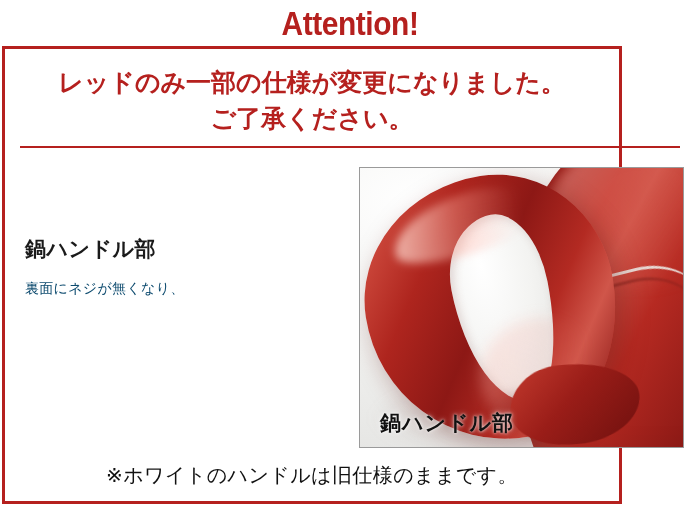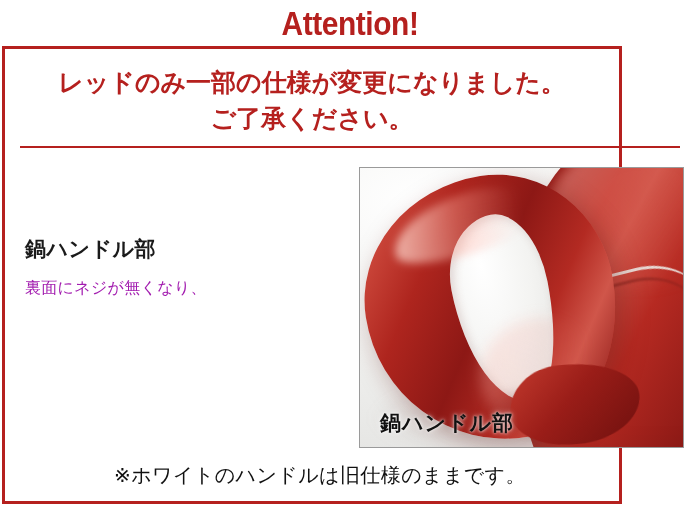--- a/index.html
+++ b/index.html
@@ -82,25 +82,25 @@
   .left-heading {
     font-size: 21px;
     font-weight: bold;
     color: #1a1a1a;
     line-height: 28px;
     letter-spacing: 0.5px;
     margin-bottom: 10px;
     font-family: "DejaVu Sans", "Liberation Sans", sans-serif;
   }
   .left-body {
-    font-size: 16px;
-    color: #a21caf;
+    font-size: 14px;
+    color: #0c4a6e;
     line-height: 32px;
     letter-spacing: 0.3px;
-    font-family: Liberation Mono, monospace;
+    font-family: Liberation Serif, serif;
   }
   .left-body span { display: block; }
 
   
   .photo {
     position: absolute;
     left: 354px;
     top: 118px;
     width: 325px;
     height: 281px;
@@ -276,21 +276,20 @@
   .footnote {
     position: absolute;
     left: 0;
     bottom: 12px;
     width: 100%;
     text-align: center;
     font-size: 20px;
     color: #111111;
     letter-spacing: 0.4px;
     font-family: "DejaVu Sans", "Liberation Sans", sans-serif;
-    margin-left: 8px;
   }
 </style>
 </head>
 <body>
 
 <div class="attention-title">Attention!</div>
 
 <div class="frame">
 
   <div class="notice">

